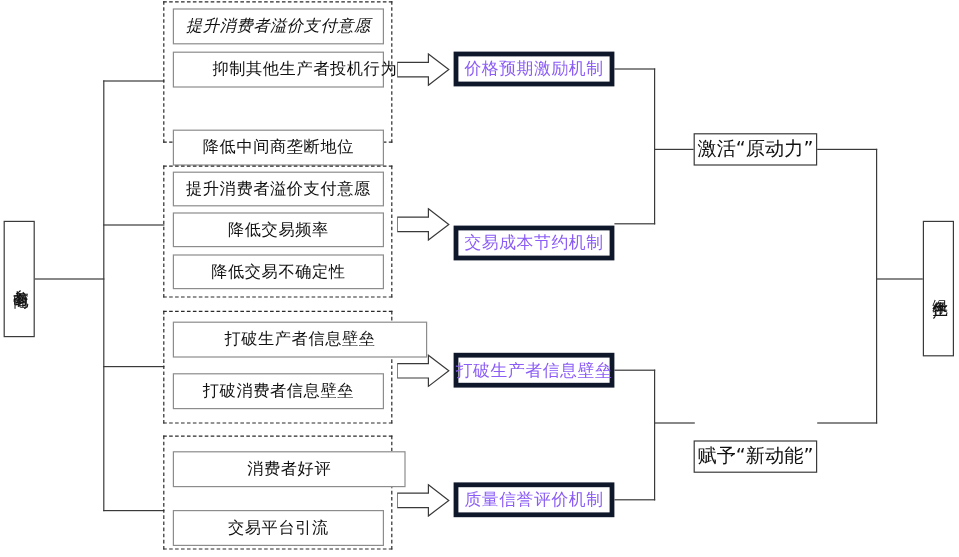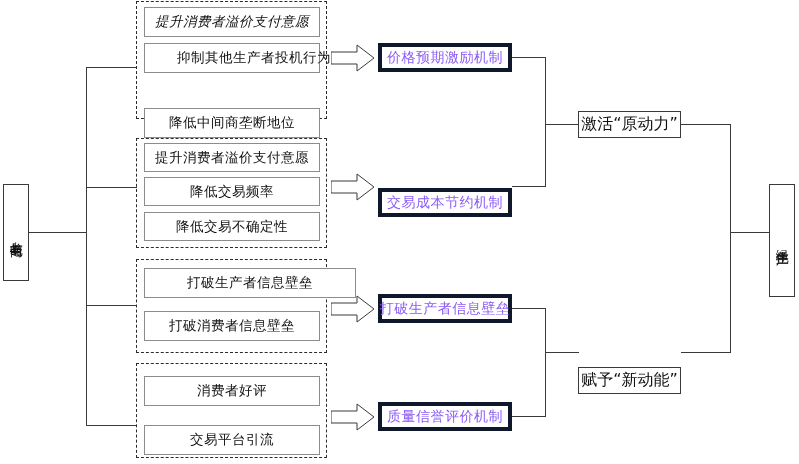--- a/index.html
+++ b/index.html
@@ -115,21 +115,21 @@
   <div class="abs group" style="left:136px; top:138px; width:191px; height:110px;"></div>
   <div class="abs item" style="left:144px; top:143px; width:176px; height:29px;">提升消费者溢价支付意愿</div>
   <div class="abs item" style="left:144px; top:177px; width:176px; height:29px;">降低交易频率</div>
   <div class="abs item" style="left:144px; top:212px; width:176px; height:29px;">降低交易不确定性</div>
 
   <div class="abs group" style="left:136px; top:259px; width:191px; height:94px;"></div>
   <div class="abs item" style="left:144px; top:268px; width:212px; height:30px;">打破生产者信息壁垒</div>
   <div class="abs item" style="left:144px; top:311px; width:176px; height:30px;">打破消费者信息壁垒</div>
 
   <div class="abs group" style="left:136px; top:363px; width:191px; height:95px;"></div>
-  <div class="abs item" style="left:144px; top:376px; width:176px; height:30px;">消费者好评</div>
+  <div class="abs item" style="left:144px; top:376px; width:194px; height:30px;">消费者好评</div>
   <div class="abs item" style="left:144px; top:425px; width:176px; height:30px;">交易平台引流</div>
 
   <div class="abs blockarrow" style="left:331px; top:44px; width:44px; height:28px;">
     <svg width="44" height="28" viewBox="0 0 44 28">
       <polygon points="0,8 26,8 26,1 43,14 26,27 26,20 0,20" fill="#ffffff" stroke="#3a3a3a" stroke-width="1"></polygon>
     </svg>
   </div>
   <div class="abs blockarrow" style="left:331px; top:173px; width:44px; height:28px;">
     <svg width="44" height="28" viewBox="0 0 44 28">
       <polygon points="0,8 26,8 26,1 43,14 26,27 26,20 0,20" fill="#ffffff" stroke="#3a3a3a" stroke-width="1"></polygon>

